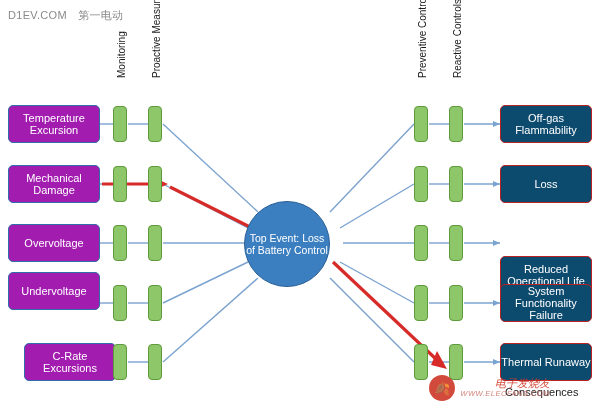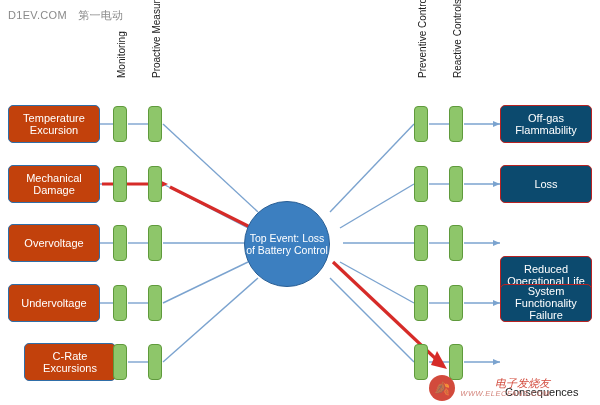--- a/index.html
+++ b/index.html
@@ -44,21 +44,21 @@
     display: flex;
     align-items: center;
     justify-content: center;
     text-align: center;
     color: #ffffff;
     line-height: 1.12;
   }
   .threat {
     width: 92px;
     height: 38px;
-    background: #c2410c;
+    background: #a21caf;
     border: 1px solid #2f6ea8;
     border-radius: 5px;
     font-size: 11px;
   }
   .consequence {
     width: 92px;
     height: 38px;
     background: #0c4a6e;
     border: 1px solid #b82222;
     border-radius: 5px;
@@ -210,21 +210,21 @@
 
   <div class="node threat" style="left:8px; top:105px;">
     <span>Temperature Excursion</span>
   </div>
   <div class="node threat" style="left:8px; top:165px;">
     <span>Mechanical Damage</span>
   </div>
   <div class="node threat" style="left:8px; top:224px;">
     <span>Overvoltage</span>
   </div>
-  <div class="node threat" style="left:8px; top:284px;">
+  <div class="node threat" style="left:8px; top:272px;">
     <span>Undervoltage</span>
   </div>
   <div class="node threat" style="left:24px; top:343px;">
     <span>C-Rate Excursions</span>
   </div>
 
   <div class="node barrier" style="left:113px; top:106px;"></div>
   <div class="node barrier" style="left:113px; top:166px;"></div>
   <div class="node barrier" style="left:113px; top:225px;"></div>
   <div class="node barrier" style="left:113px; top:285px;"></div>
@@ -256,20 +256,23 @@
     <span>Off-gas Flammability</span>
   </div>
   <div class="node consequence" style="left:500px; top:165px;text-align:center;">
     <span>Loss</span>
   </div>
   <div class="node consequence" style="left:500px; top:224px;margin-top:32px;">
     <span>Reduced Operational Life</span>
   </div>
   <div class="node consequence" style="left:500px; top:284px;">
     <span>System Functionality Failure</span>
+  </div>
+  <div class="node consequence" style="left:500px; top:343px;">
+    <span>Thermal Runaway</span>
   </div>
 
   <div class="axis-label" style="left:32px; top:386px;margin-top:32px;">Threats</div>
   <div class="axis-label" style="left:505px; top:386px;">Consequences</div>
 
   <div class="stamp">
     <div class="stamp-circle">🍂</div>
     <div class="stamp-text">
       <div>电子发烧友</div>
       <div class="sub">WWW.ELECFANS.COM</div>

